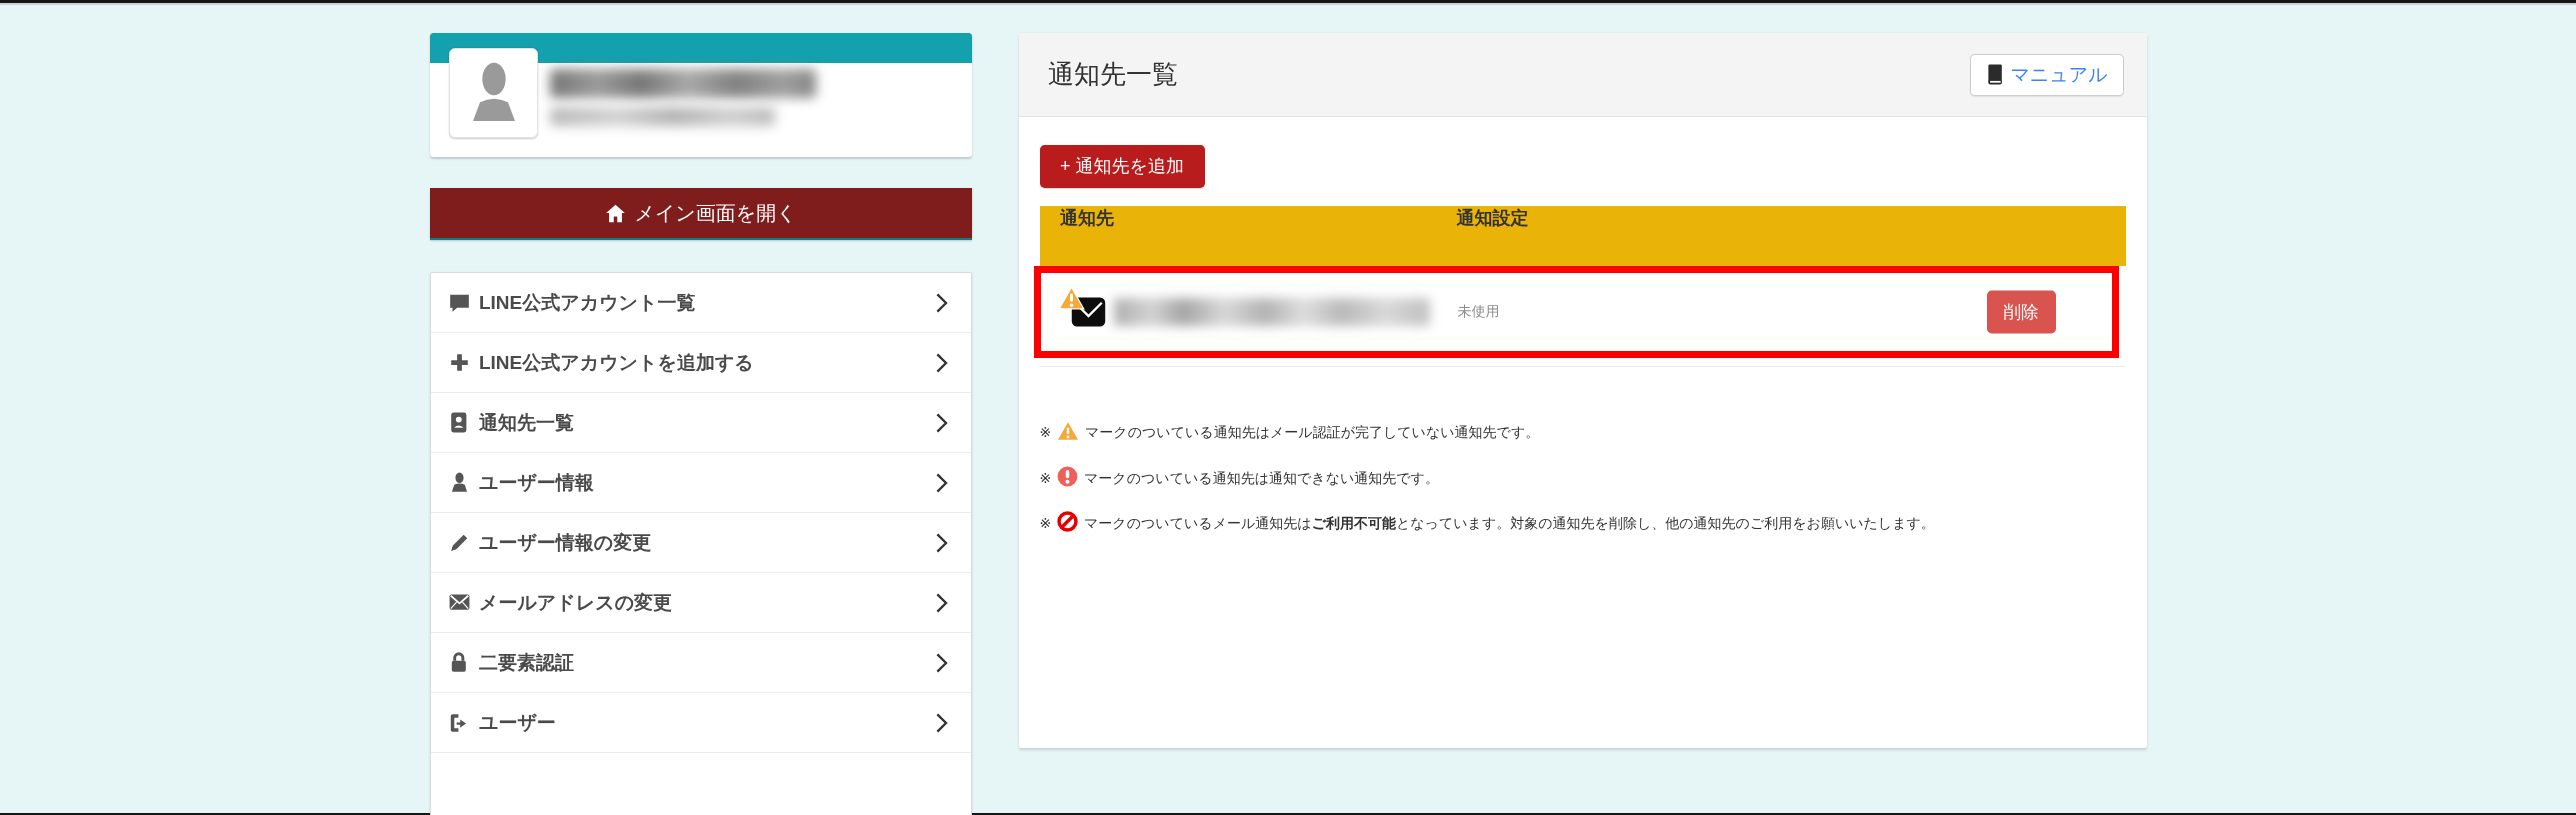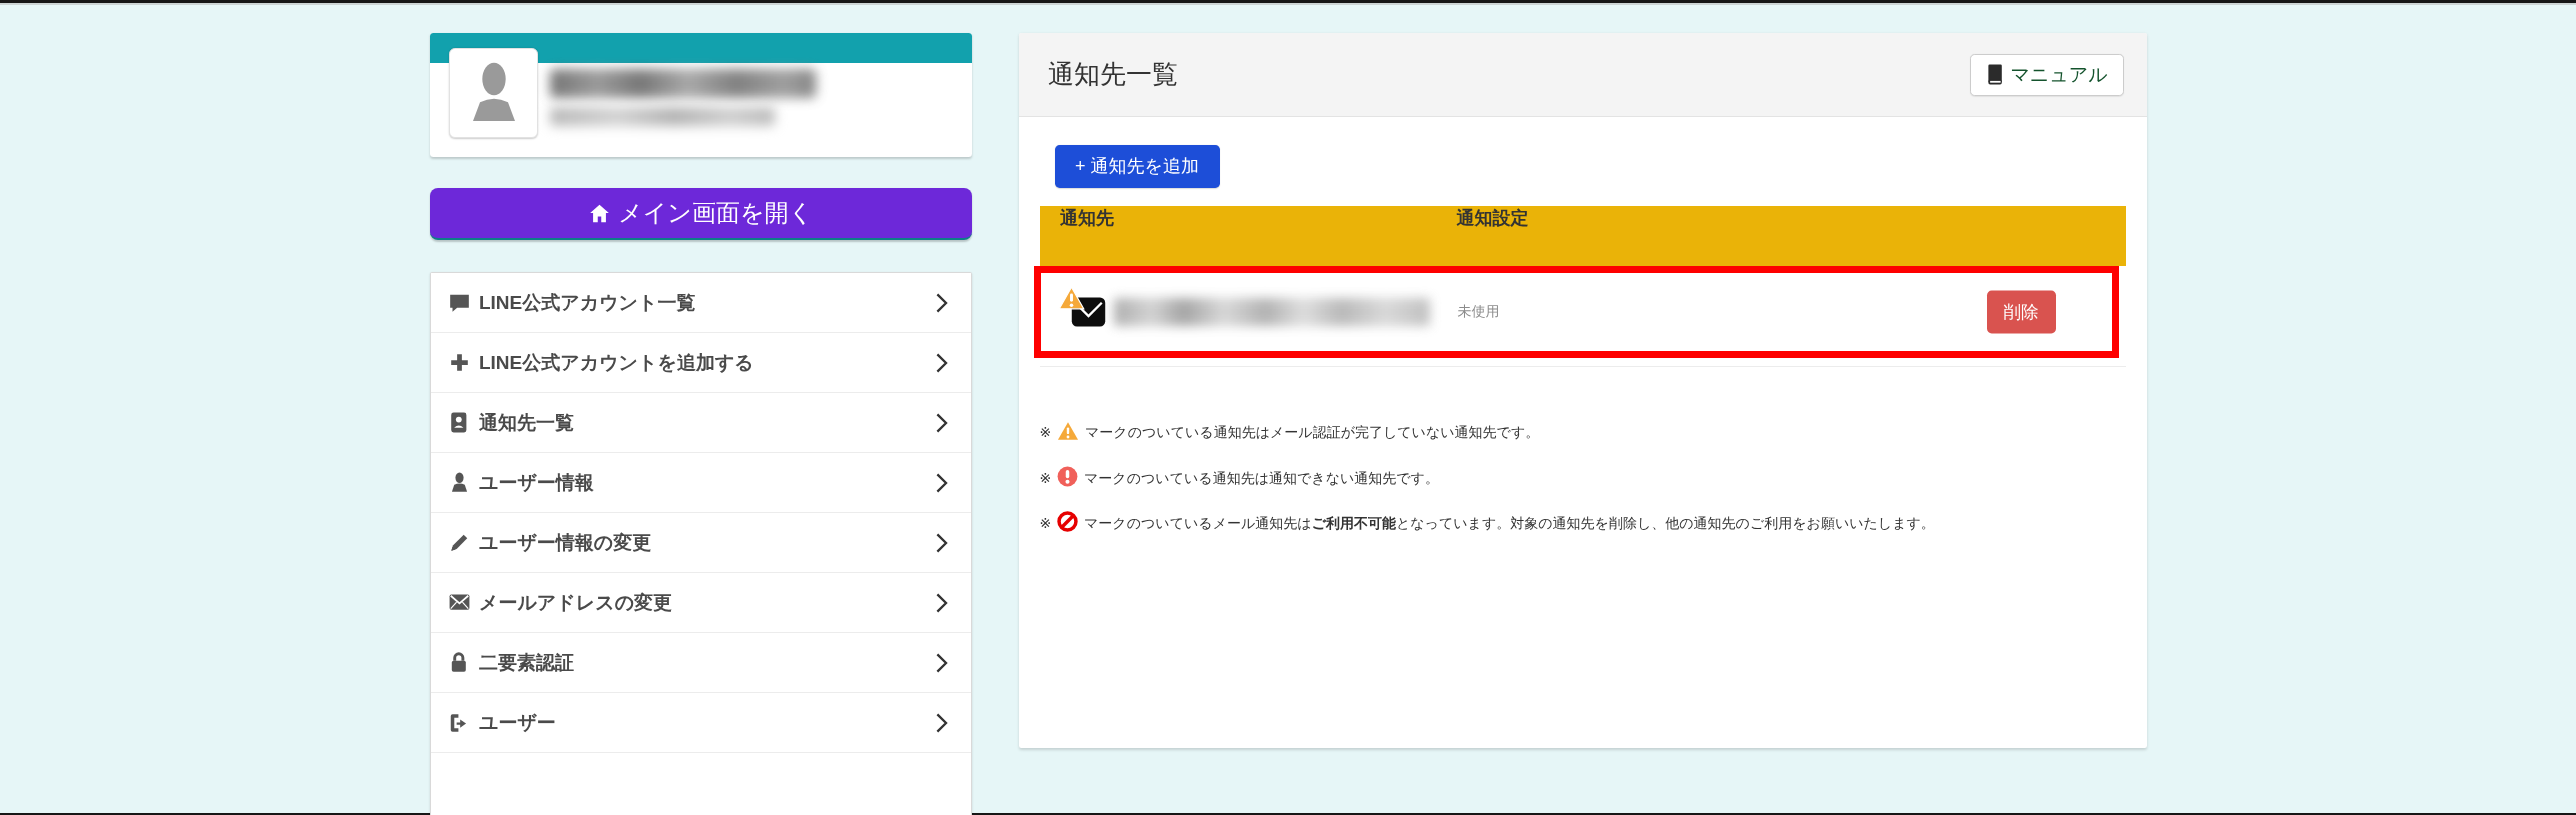--- a/index.html
+++ b/index.html
@@ -18,45 +18,45 @@
                  box-shadow:0 1.2px 2.3px rgba(0,0,0,.18); }
   .profile-header{ height:30px; background:#12a1ad; border-radius:3.5px 3.5px 0 0; }
   .avatar-box{ position:absolute; left:19.3px; top:14.6px; width:89px; height:90px; background:#fff;
                border:0.6px solid #e2e2e2; border-radius:5.9px; box-shadow:0 0.6px 1.8px rgba(0,0,0,.2);
                display:flex; align-items:center; justify-content:center; }
   .blur-bar{ border-radius:4.7px; filter:blur(5.9px); }
   .name-line1{ position:absolute; left:120px; top:36px; width:266px; height:29px;
                background:linear-gradient(90deg,#5d5d5d 0%,#8a8a8a 18%,#606060 34%,#9a9a9a 52%,#6b6b6b 70%,#8f8f8f 88%,#707070 100%); opacity:.85;}
   .name-line2{ position:absolute; left:120px; top:74px; width:225px; height:19px;
                background:linear-gradient(90deg,#b9b9b9 0%,#d2d2d2 30%,#b3b3b3 55%,#cfcfcf 80%,#bcbcbc 100%);}
-  .main-screen-button{ margin-top:31px; height:52px; background:#6d28d9; border-radius:8px;
-               border-bottom:2.9px solid #0c7e88; color:#fff; font-size:24px;
+  .main-screen-button{ margin-top:31px; height:52px; background:#7f1d1d; border-radius:0;
+               border-bottom:2.9px solid #0c7e88; color:#fff; font-size:20px;
                display:flex; align-items:center; justify-content:center; gap:8.2px; cursor:pointer;
                box-shadow:0 1.2px 1.8px rgba(0,0,0,.2);}
   .menu{ margin-top:32px; background:#fff; border:0.6px solid #d9d9d9; border-radius:1.8px;
          box-shadow:0 1.2px 2.3px rgba(0,0,0,.15); height:546px; overflow:hidden; }
   .menu-item{ position:relative; height:60px; display:flex; align-items:center;
               padding-left:16.4px; border-bottom:1.2px solid #ececec; cursor:pointer; background:#fff; }
   .menu-item .mi-icon{ width:23.4px; display:flex; justify-content:center; }
   .menu-item .mi-label{ margin-left:8.2px; font-size:19px; color:#4a4a4a;font-weight:bold; }
   .menu-item .mi-chevron{ position:absolute; right:22px; top:50%; transform:translateY(-50%); }
 
   
   .main-panel{ position:absolute; left:1019px; top:33px; width:1128px; height:715px; background:#fff;
                border-radius:2.3px; box-shadow:0 1.2px 2.9px rgba(0,0,0,.15); z-index:2; }
   .panel-header{ height:84px; background:#f4f4f4; border-bottom:0.6px solid #e3e3e3;
                  border-radius:2.3px 2.3px 0 0; display:flex; align-items:center; padding:0 23.4px 0 29px; }
   .page-title{ font-size:26px; color:#333; }
   .manual-button{ margin-left:auto; background:#fff; border:0.6px solid #ccc; border-radius:4.7px;
-                  padding:7px 15px; font-size:19px; color:#14532d; display:flex; align-items:center; gap:7px;
+                  padding:7px 15px; font-size:19px; color:#3b82f6; display:flex; align-items:center; gap:7px;
                   box-shadow:0 0.6px 1.2px rgba(0,0,0,.08); cursor:pointer;}
   .panel-body{ padding:0 21px 0 20.5px; }
-  .add-button{ margin-top:27.5px; width:165px; height:43px; background:#1d4ed8; border:none; border-radius:4.7px;
+  .add-button{ margin-top:27.5px; width:165px; height:43px; background:#b91c1c; border:none; border-radius:4.7px;
                color:#fff; font-size:18px; display:flex; align-items:center; justify-content:center;
-               box-shadow:0 0.6px 1.2px rgba(0,0,0,.15); cursor:pointer;margin-left:15px;}
+               box-shadow:0 0.6px 1.2px rgba(0,0,0,.15); cursor:pointer;}
   .table-header{ position:relative; margin-top:18px; height:60px; background:#eab308;
                  display:flex; }
   .th-cell{ font-size:18px; font-weight:bold; color:#333; }
   .th-dest{ padding-left:20.5px; }
   .th-setting{ position:absolute; left:417px; }
   .annotated-row{ position:relative; margin-left:-5.9px; width:1085px; height:92px;
                   border:7px solid #fe0000; background:#fff; display:flex; align-items:center;
                   padding-left:30px; }
   .mail-icon-wrap{ position:relative; width:35px; height:30px; }
   .warn-badge{ position:absolute; left:-13px; top:-10.5px; }

